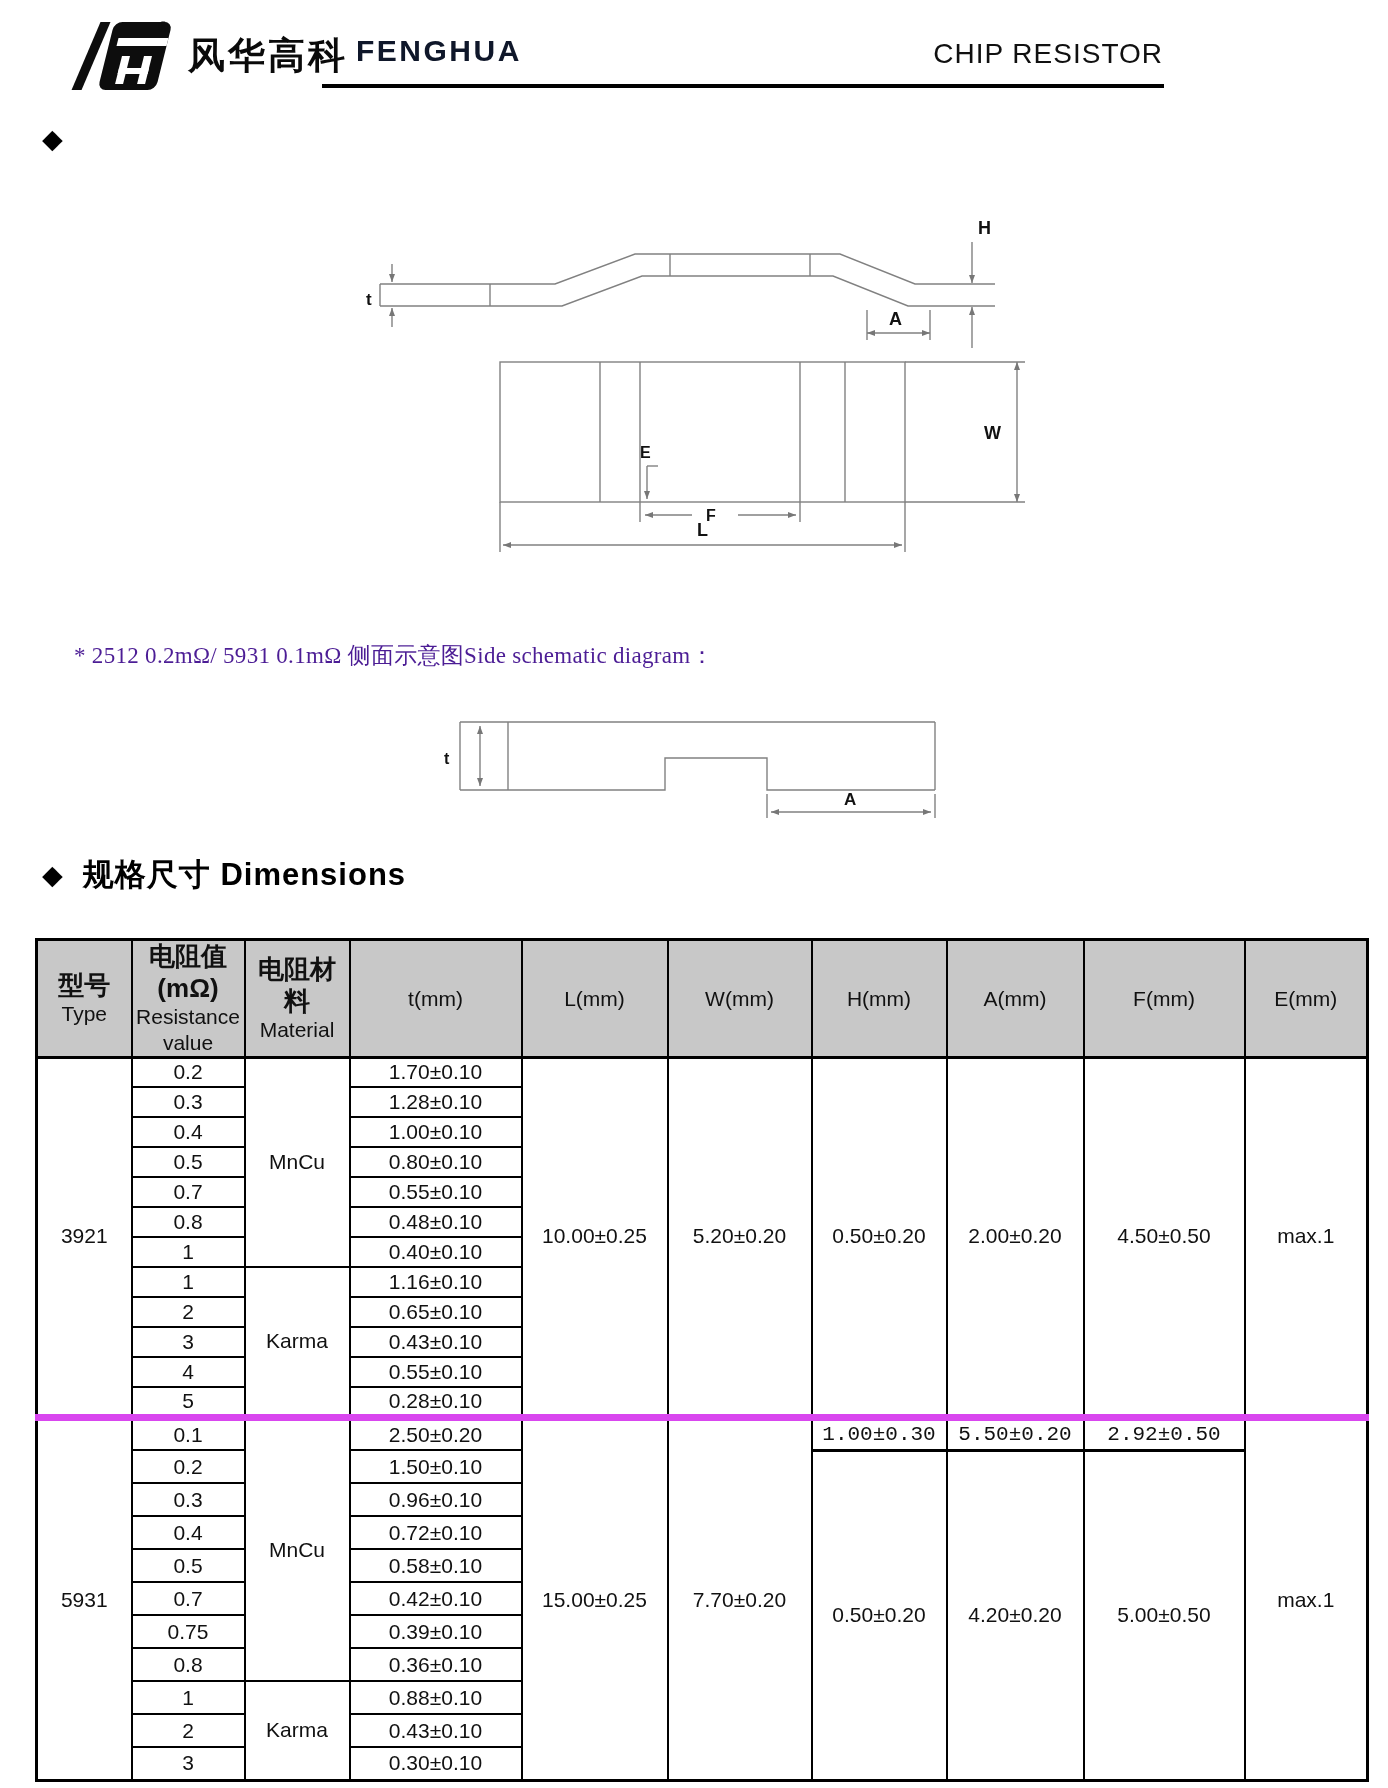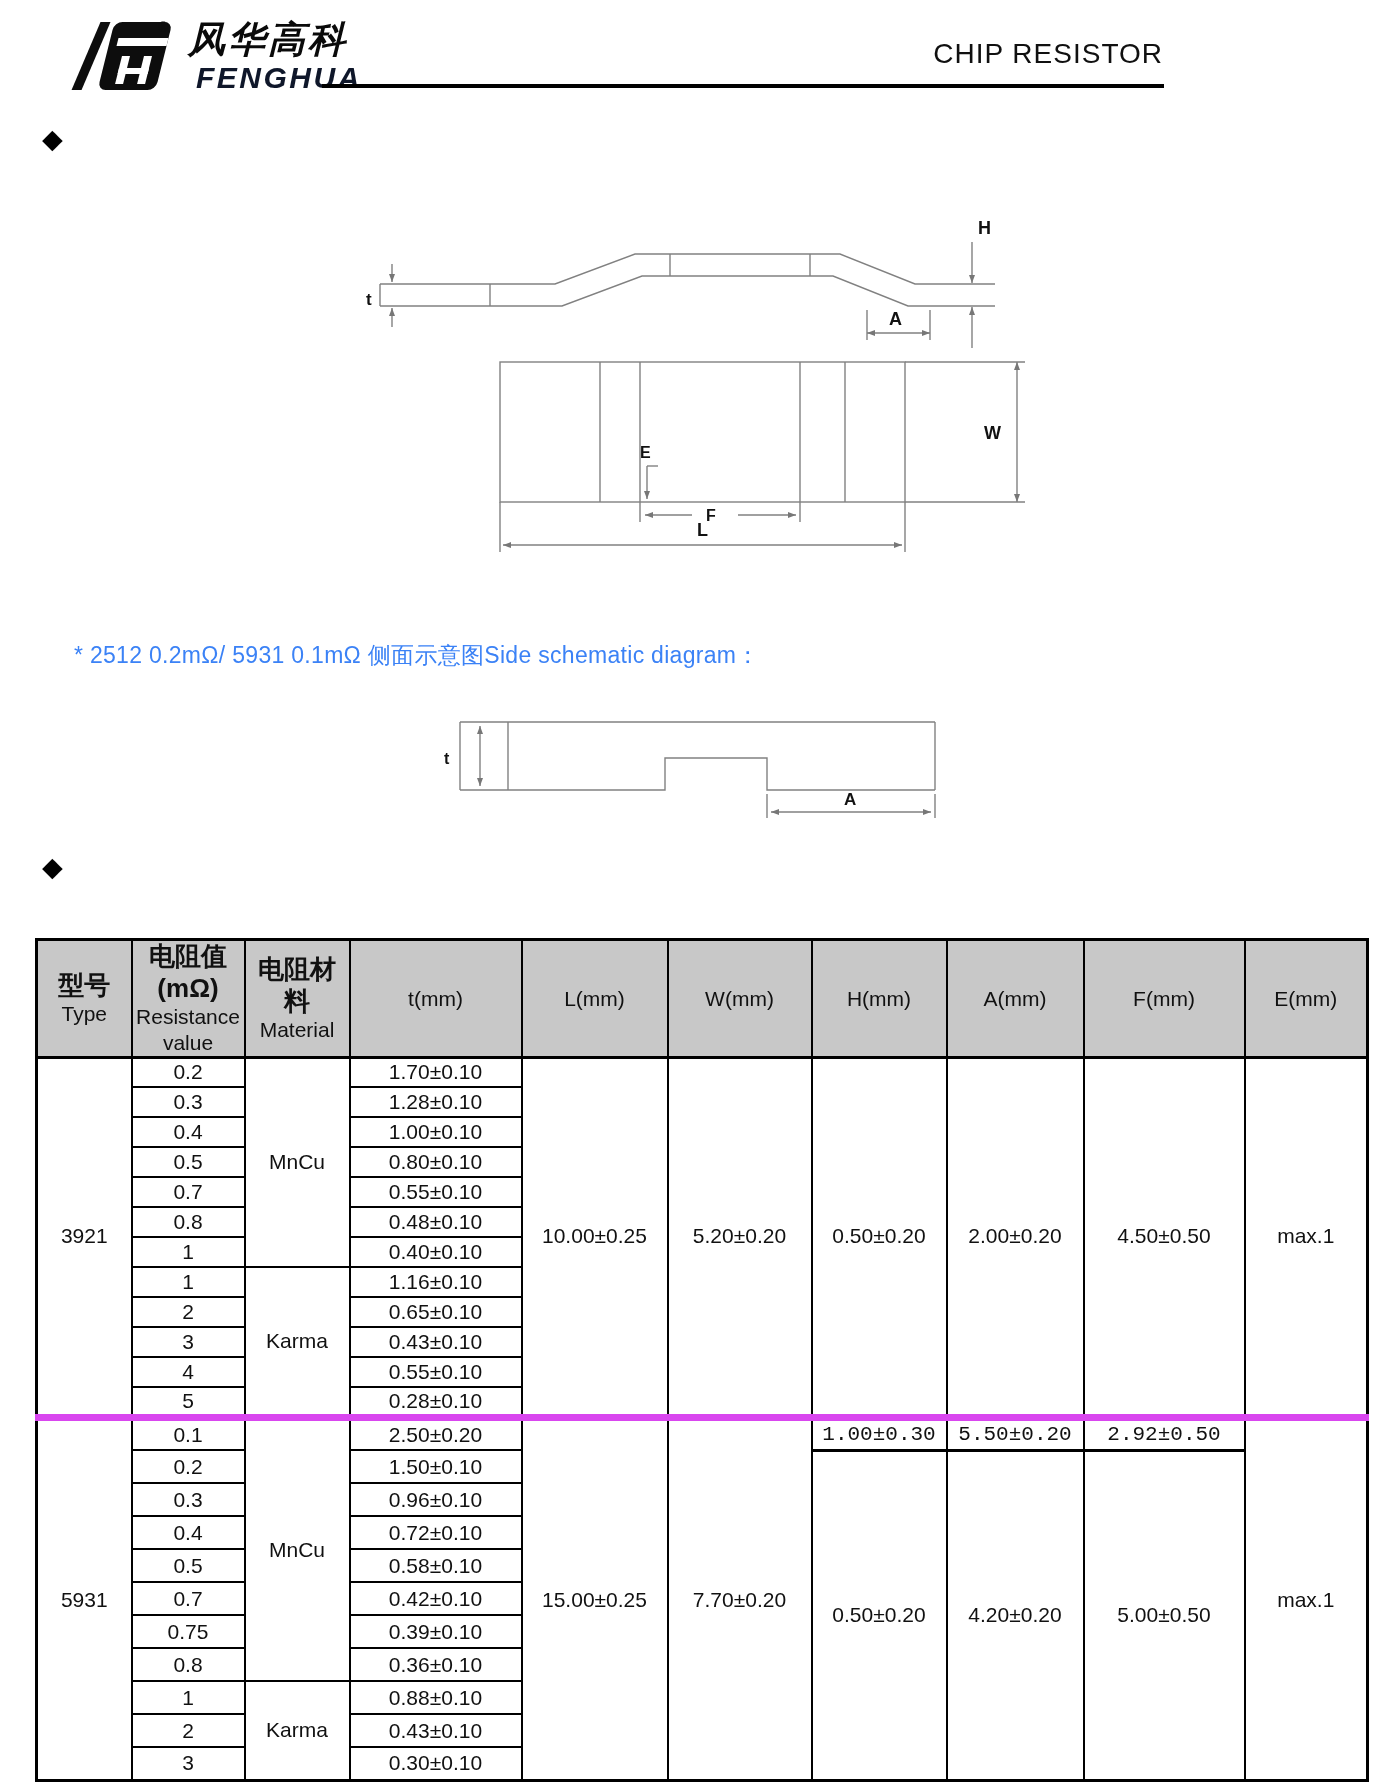--- a/index.html
+++ b/index.html
@@ -9,36 +9,36 @@
     height:1788px;
     margin:0 auto;
     background:#fff;
     font-family:"Liberation Sans","DejaVu Sans",sans-serif;
     color:#111;
     overflow:hidden;
   }
   
   .logo{position:absolute;left:70px;top:16px;display:flex;gap:14px;align-items:center;}
   .logo-mark{width:104px;height:80px;}
-  .brand{display:flex;flex-direction:column;justify-content:flex-start;font-style:italic;}
+  .brand{display:flex;flex-direction:row;justify-content:flex-start;}
   .brand-cn{font-size:37px;font-weight:bold;letter-spacing:3px;line-height:1.15;color:#0a0a0a;}
   .brand-en{font-size:30px;font-weight:bold;letter-spacing:2.5px;line-height:1.05;color:#0f172a;margin-left:8px;}
   .doc-title{position:absolute;top:38px;right:225px;font-size:28px;letter-spacing:1px;color:#101010;}
   .header-rule{position:absolute;left:322px;top:84px;width:842px;height:4px;background:#000;}
   
   .sec-head{position:absolute;display:flex;align-items:center;gap:20px;color:#000;}
   .sec-head .diamond{font-size:27px;line-height:1;}
   .sec-head .txt{font-size:31px;font-weight:bold;letter-spacing:1px;}
   .sec-head.construction{left:42px;top:126px;}
   .sec-head.dimensions{left:42px;top:854px;}
   
   .diag{position:absolute;}
   #diag-construction{left:340px;top:172px;}
   #diag-schematic{left:400px;top:692px;}
-  .note{position:absolute;left:74px;top:640px;font-size:23px;color:#3b82f6;letter-spacing:0.3px;}
+  .note{position:absolute;left:74px;top:640px;font-size:23px;color:#4c1d95;letter-spacing:0.3px;font-family:Liberation Serif, serif;}
   
   .table-wrap{position:absolute;left:35px;top:938px;}
   .dim-table{border-collapse:collapse;table-layout:fixed;width:1331px;border:3px solid #000;font-size:21px;color:#111;}
   .dim-table th,.dim-table td{border:2px solid #000;text-align:center;vertical-align:middle;padding:0;}
   .dim-table thead th{background:#c8c8c8;height:106px;font-weight:normal;font-size:21px;border-bottom:3px solid #000;}
   .dim-table thead th div{line-height:1.22;}
   .dim-table thead th div.cn{font-weight:bold;font-size:26px;}
   .dim-table tbody tr{height:30px;}
   .dim-table tbody tr:nth-child(n+13){height:33px;}
   .dim-table tr.sec td{border-top:7px solid #d946ef;}
@@ -163,20 +163,21 @@
       <line x1="371" y1="120" x2="531" y2="120" marker-start="url(#as3)" marker-end="url(#ae3)"></line>
     </g>
     <g fill="#111" font-family="Liberation Sans, DejaVu Sans, sans-serif" font-weight="bold">
       <text x="44" y="72" font-size="16">t</text>
       <text x="444" y="113" font-size="17">A</text>
     </g>
   </svg>
 
   <div class="sec-head dimensions">
     <span class="diamond">◆</span>
+    <span class="txt">规格尺寸 Dimensions</span>
   </div>
 
   <div class="table-wrap">
     <table class="dim-table">
       <colgroup>
         <col style="width:95px">
           <col style="width:113px">
           <col style="width:105px">
         <col style="width:172px">
           <col style="width:146px">

